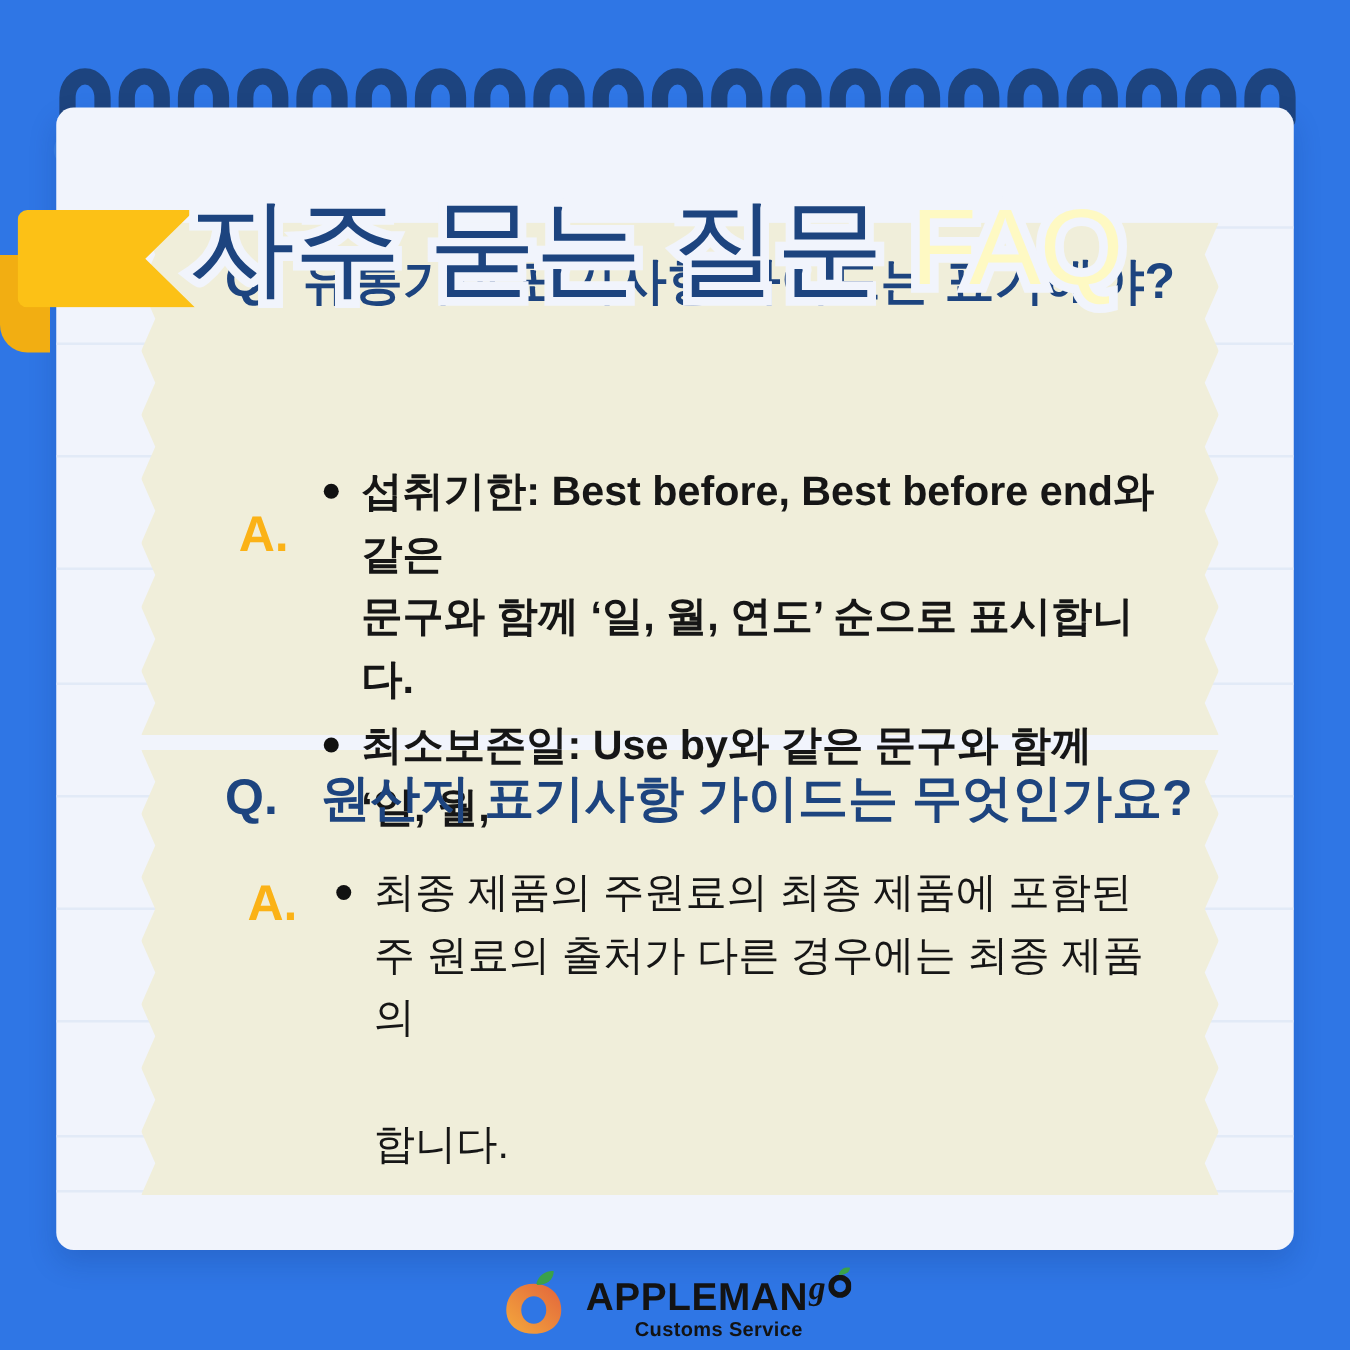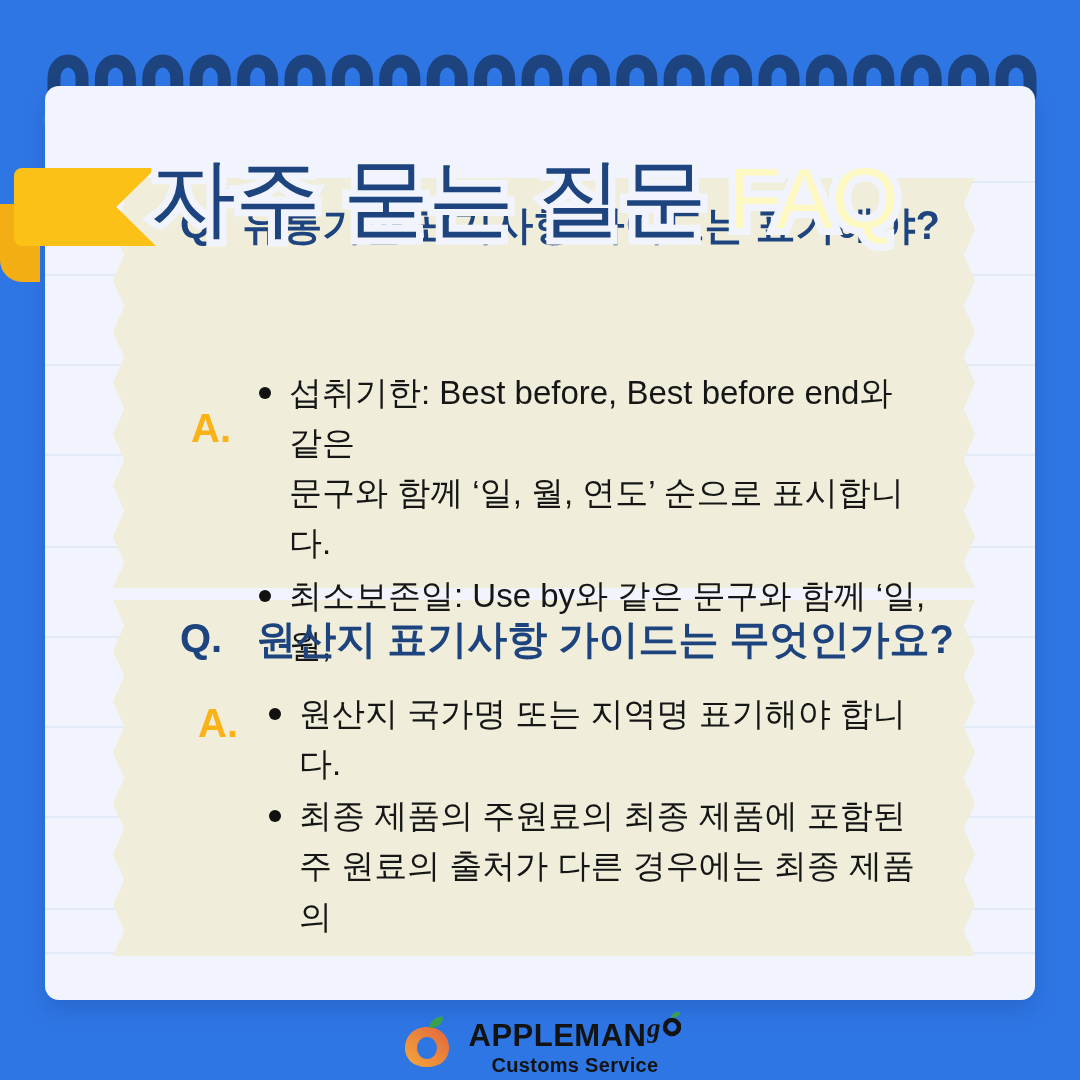--- a/index.html
+++ b/index.html
@@ -84,21 +84,21 @@
   #logo{
     position:absolute;left:0;top:1012px;width:1080px;height:62px;
     display:flex;align-items:center;justify-content:center;gap:14px;
   }
   #logo .mark{position:relative;width:56px;height:56px;flex:0 0 auto;}
   #logo .wordwrap{display:flex;flex-direction:column;align-items:center;line-height:1;}
   #logo .word{
     font-size:31px;font-weight:bold;color:#131313;letter-spacing:.5px;
     display:flex;align-items:baseline;
   }
-  #logo .sub{font-size:20px;font-weight:bold;color:#131313;margin-top:4px;letter-spacing:.3px;}
+  #logo .sub{font-size:16px;font-weight:bold;color:#131313;margin-top:4px;letter-spacing:.3px;}
 </style>
 </head>
 <body>
 
 <div id="spiral">
   <svg width="1080" height="150" viewBox="0 0 1080 150">
     <g id="rings">
         <path d="M 54 120 L 54 78 A 14 17 0 0 1 82 78 L 82 96" fill="none" stroke="#1d447f" stroke-width="13" stroke-linecap="round"></path>
         <ellipse cx="54" cy="120" rx="11" ry="12" fill="#3b82e8"></ellipse>
         <ellipse cx="54" cy="118" rx="5" ry="7" fill="#1d447f"></ellipse>
@@ -183,42 +183,38 @@
 
   <div class="panel" id="panel1" style="left: 68px; top: 92px; width: 862px; height: 410px; clip-path: polygon(7px 0px, 855px 0px, 862px 0px, 850.8px 25.6px, 862px 51.3px, 850.8px 76.9px, 862px 102.5px, 850.8px 128.1px, 862px 153.8px, 850.8px 179.4px, 862px 205px, 850.8px 230.6px, 862px 256.3px, 850.8px 281.9px, 862px 307.5px, 850.8px 333.1px, 862px 358.8px, 850.8px 384.4px, 862px 410px, 855px 410px, 7px 410px, 0px 410px, 11.2px 384.4px, 0px 358.8px, 11.2px 333.1px, 0px 307.5px, 11.2px 281.9px, 0px 256.3px, 11.2px 230.6px, 0px 205px, 11.2px 179.4px, 0px 153.8px, 11.2px 128.1px, 0px 102.5px, 11.2px 76.9px, 0px 51.3px, 11.2px 25.6px, 0px 0px);"></div>
 
   <div class="panel" id="panel2" style="left: 68px; top: 514px; width: 862px; height: 356px; clip-path: polygon(7px 0px, 855px 0px, 862px 0px, 850.8px 25.4px, 862px 50.9px, 850.8px 76.3px, 862px 101.7px, 850.8px 127.1px, 862px 152.6px, 850.8px 178px, 862px 203.4px, 850.8px 228.9px, 862px 254.3px, 850.8px 279.7px, 862px 305.1px, 850.8px 330.6px, 862px 356px, 855px 356px, 7px 356px, 0px 356px, 11.2px 330.6px, 0px 305.1px, 11.2px 279.7px, 0px 254.3px, 11.2px 228.9px, 0px 203.4px, 11.2px 178px, 0px 152.6px, 11.2px 127.1px, 0px 101.7px, 11.2px 76.3px, 0px 50.9px, 11.2px 25.4px, 0px 0px);"></div>
 
   <div class="qrow" style="left:135px;top:118px;">
     <span class="qmark">Q.</span>
     <span class="qtext" style="margin-left:20px;">유통기한 표기사항 가이드는 표기해야?</span>
   </div>
   <span class="amark" style="left:146px;top:322px;">A.</span>
-  <ul class="alist" style="left:208px;top:282px;width:680px;">
+  <ul class="alist" style="left:208px;top:282px;width:680px;font-weight:bold;">
     <li>
       <span class="dot"></span>
       <span>섭취기한: Best before, Best before end와 같은</span><br>
       <span>문구와 함께 ‘일, 월, 연도’ 순으로 표시합니다.</span>
     </li>
     <li>
       <span class="dot"></span>
       <span>최소보존일: Use by와 같은 문구와 함께 ‘일, 월,</span><br>
     </li>
   </ul>
 
   <div class="qrow" style="left:135px;top:532px;">
     <span class="qmark">Q.</span>
     <span class="qtext" style="margin-left:34px;">원산지 표기사항 가이드는 무엇인가요?</span>
   </div>
   <span class="amark" style="left:153px;top:617px;">A.</span>
   <ul class="alist" style="left:218px;top:603px;width:680px;">
-    <li>
-      <span class="dot"></span>
-      <span>원산지 국가명 또는 지역명 표기해야 합니다.</span>
-    </li>
     <li>
       <span class="dot"></span>
       <span>최종 제품의 주원료의 최종 제품에 포함된</span><br>
       <span>주 원료의 출처가 다른 경우에는 최종 제품의</span><br>
       <br>
       <span>합니다.</span>
     </li>
   </ul>
 
 </div>

